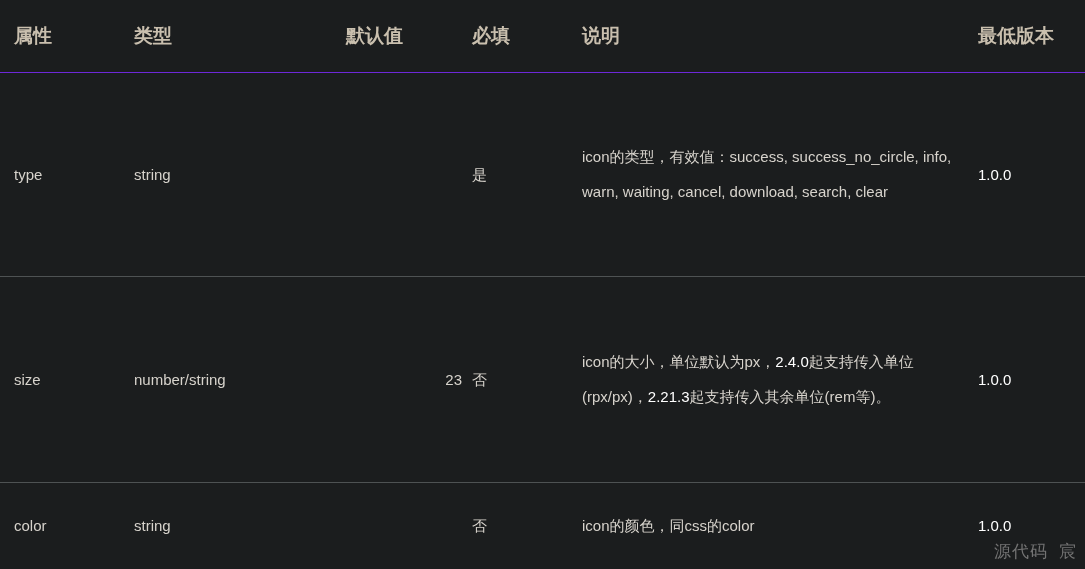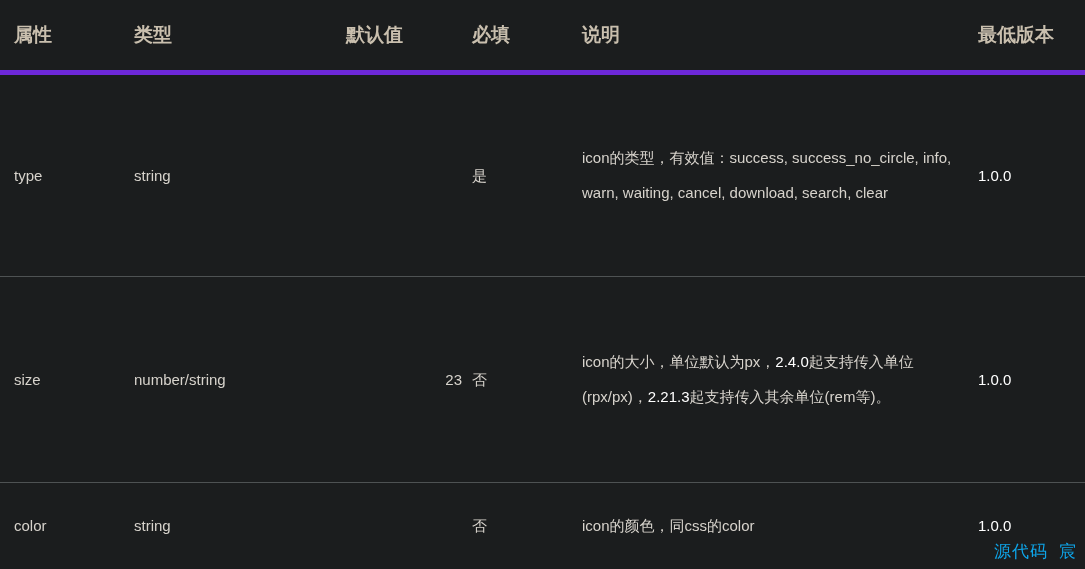--- a/index.html
+++ b/index.html
@@ -43,21 +43,21 @@
   thead th {
     color: #c9bfae;
     font-size: 19px;
     font-weight: 700;
     height: 72px;
     padding-top: 26px;
     vertical-align: top;
     white-space: nowrap;
   }
   thead tr {
-    border-bottom: 5px solid #6d28d9;
+    border-bottom: 1px solid #6d28d9;
   }
   thead th:first-child { padding-left: 14px; }
   thead th.col-type    { padding-left: 16px; }
   thead th.col-default { padding-left: 14px; }
   thead th.col-req     { padding-left: 10px; }
   thead th.col-desc    { padding-left: 14px; }
   thead th.col-ver     { padding-left: 12px; }
 
   
   tbody tr {
@@ -92,21 +92,21 @@
     text-decoration: none;
     cursor: pointer;
   }
 
   
   .watermark {
     position: absolute;
     right: 8px;
     bottom: 6px;
     font-size: 17px;
-    color: #0ea5e9;
+    color: #737373;
     letter-spacing: 1px;
     pointer-events: none;
     white-space: nowrap;
   }
   .watermark .wm-gap { display: inline-block; width: 11px; }
 </style>
 </head>
 <body>
 
 <table class="doc-table">

